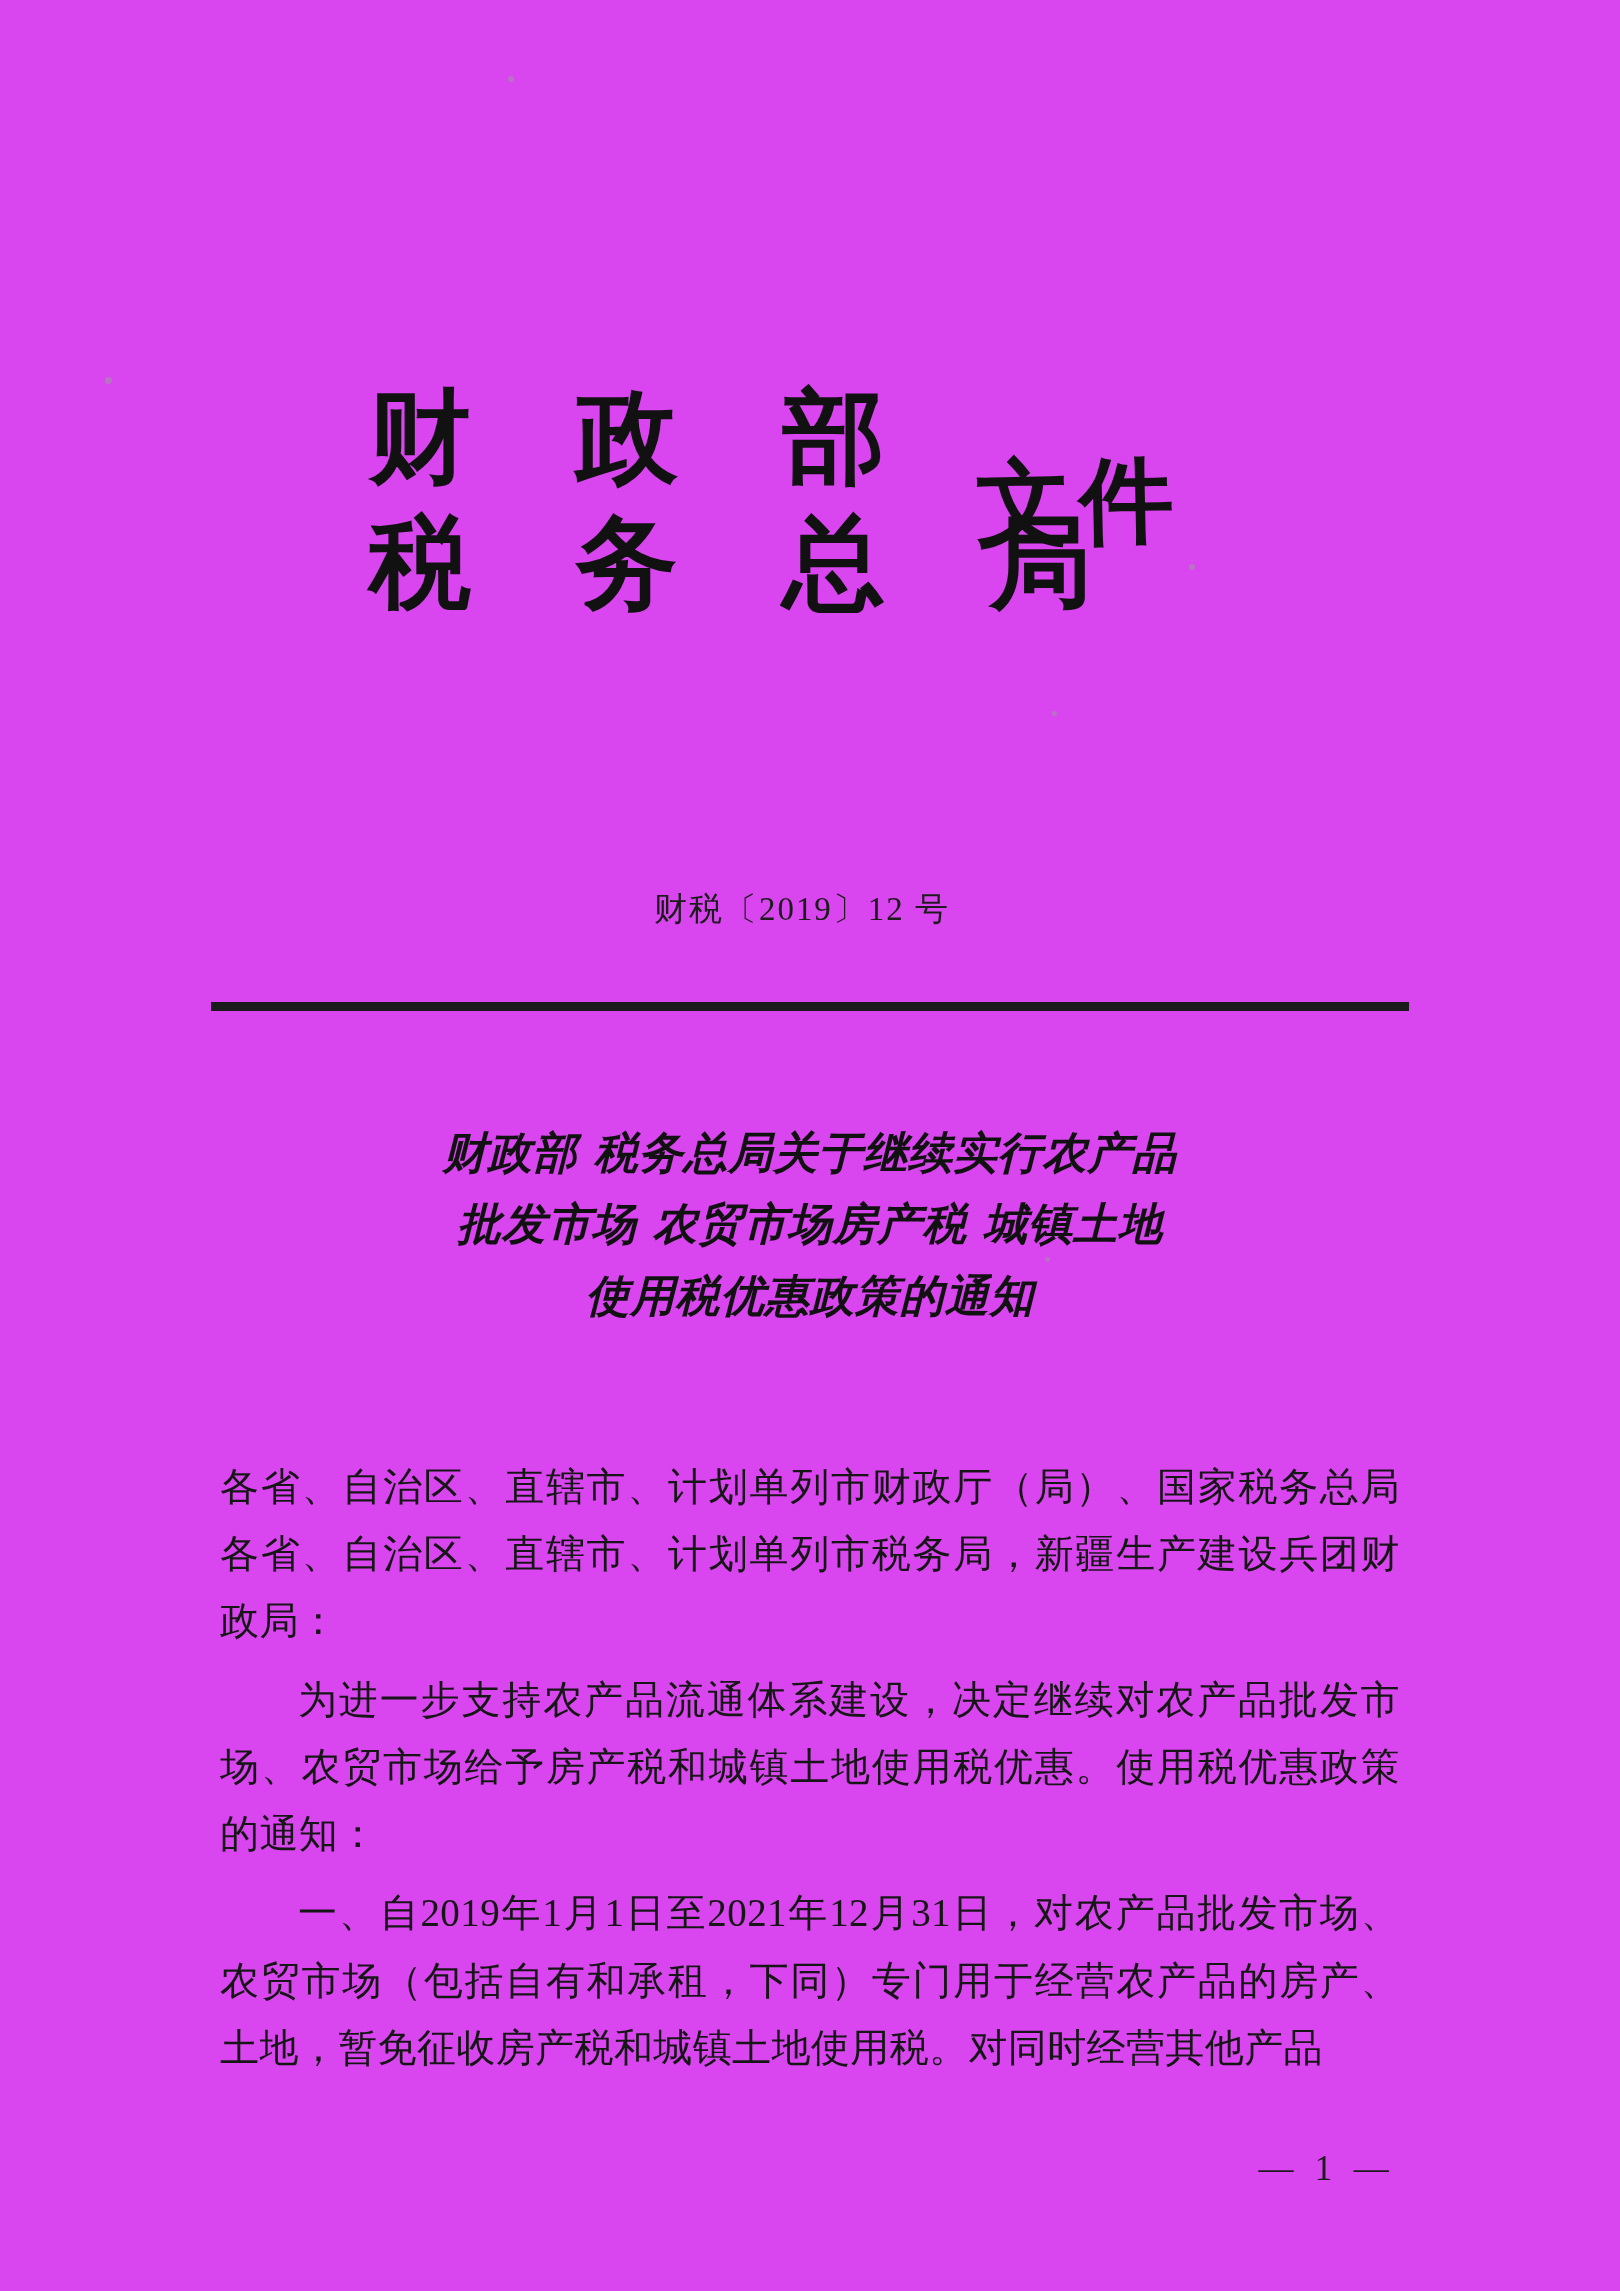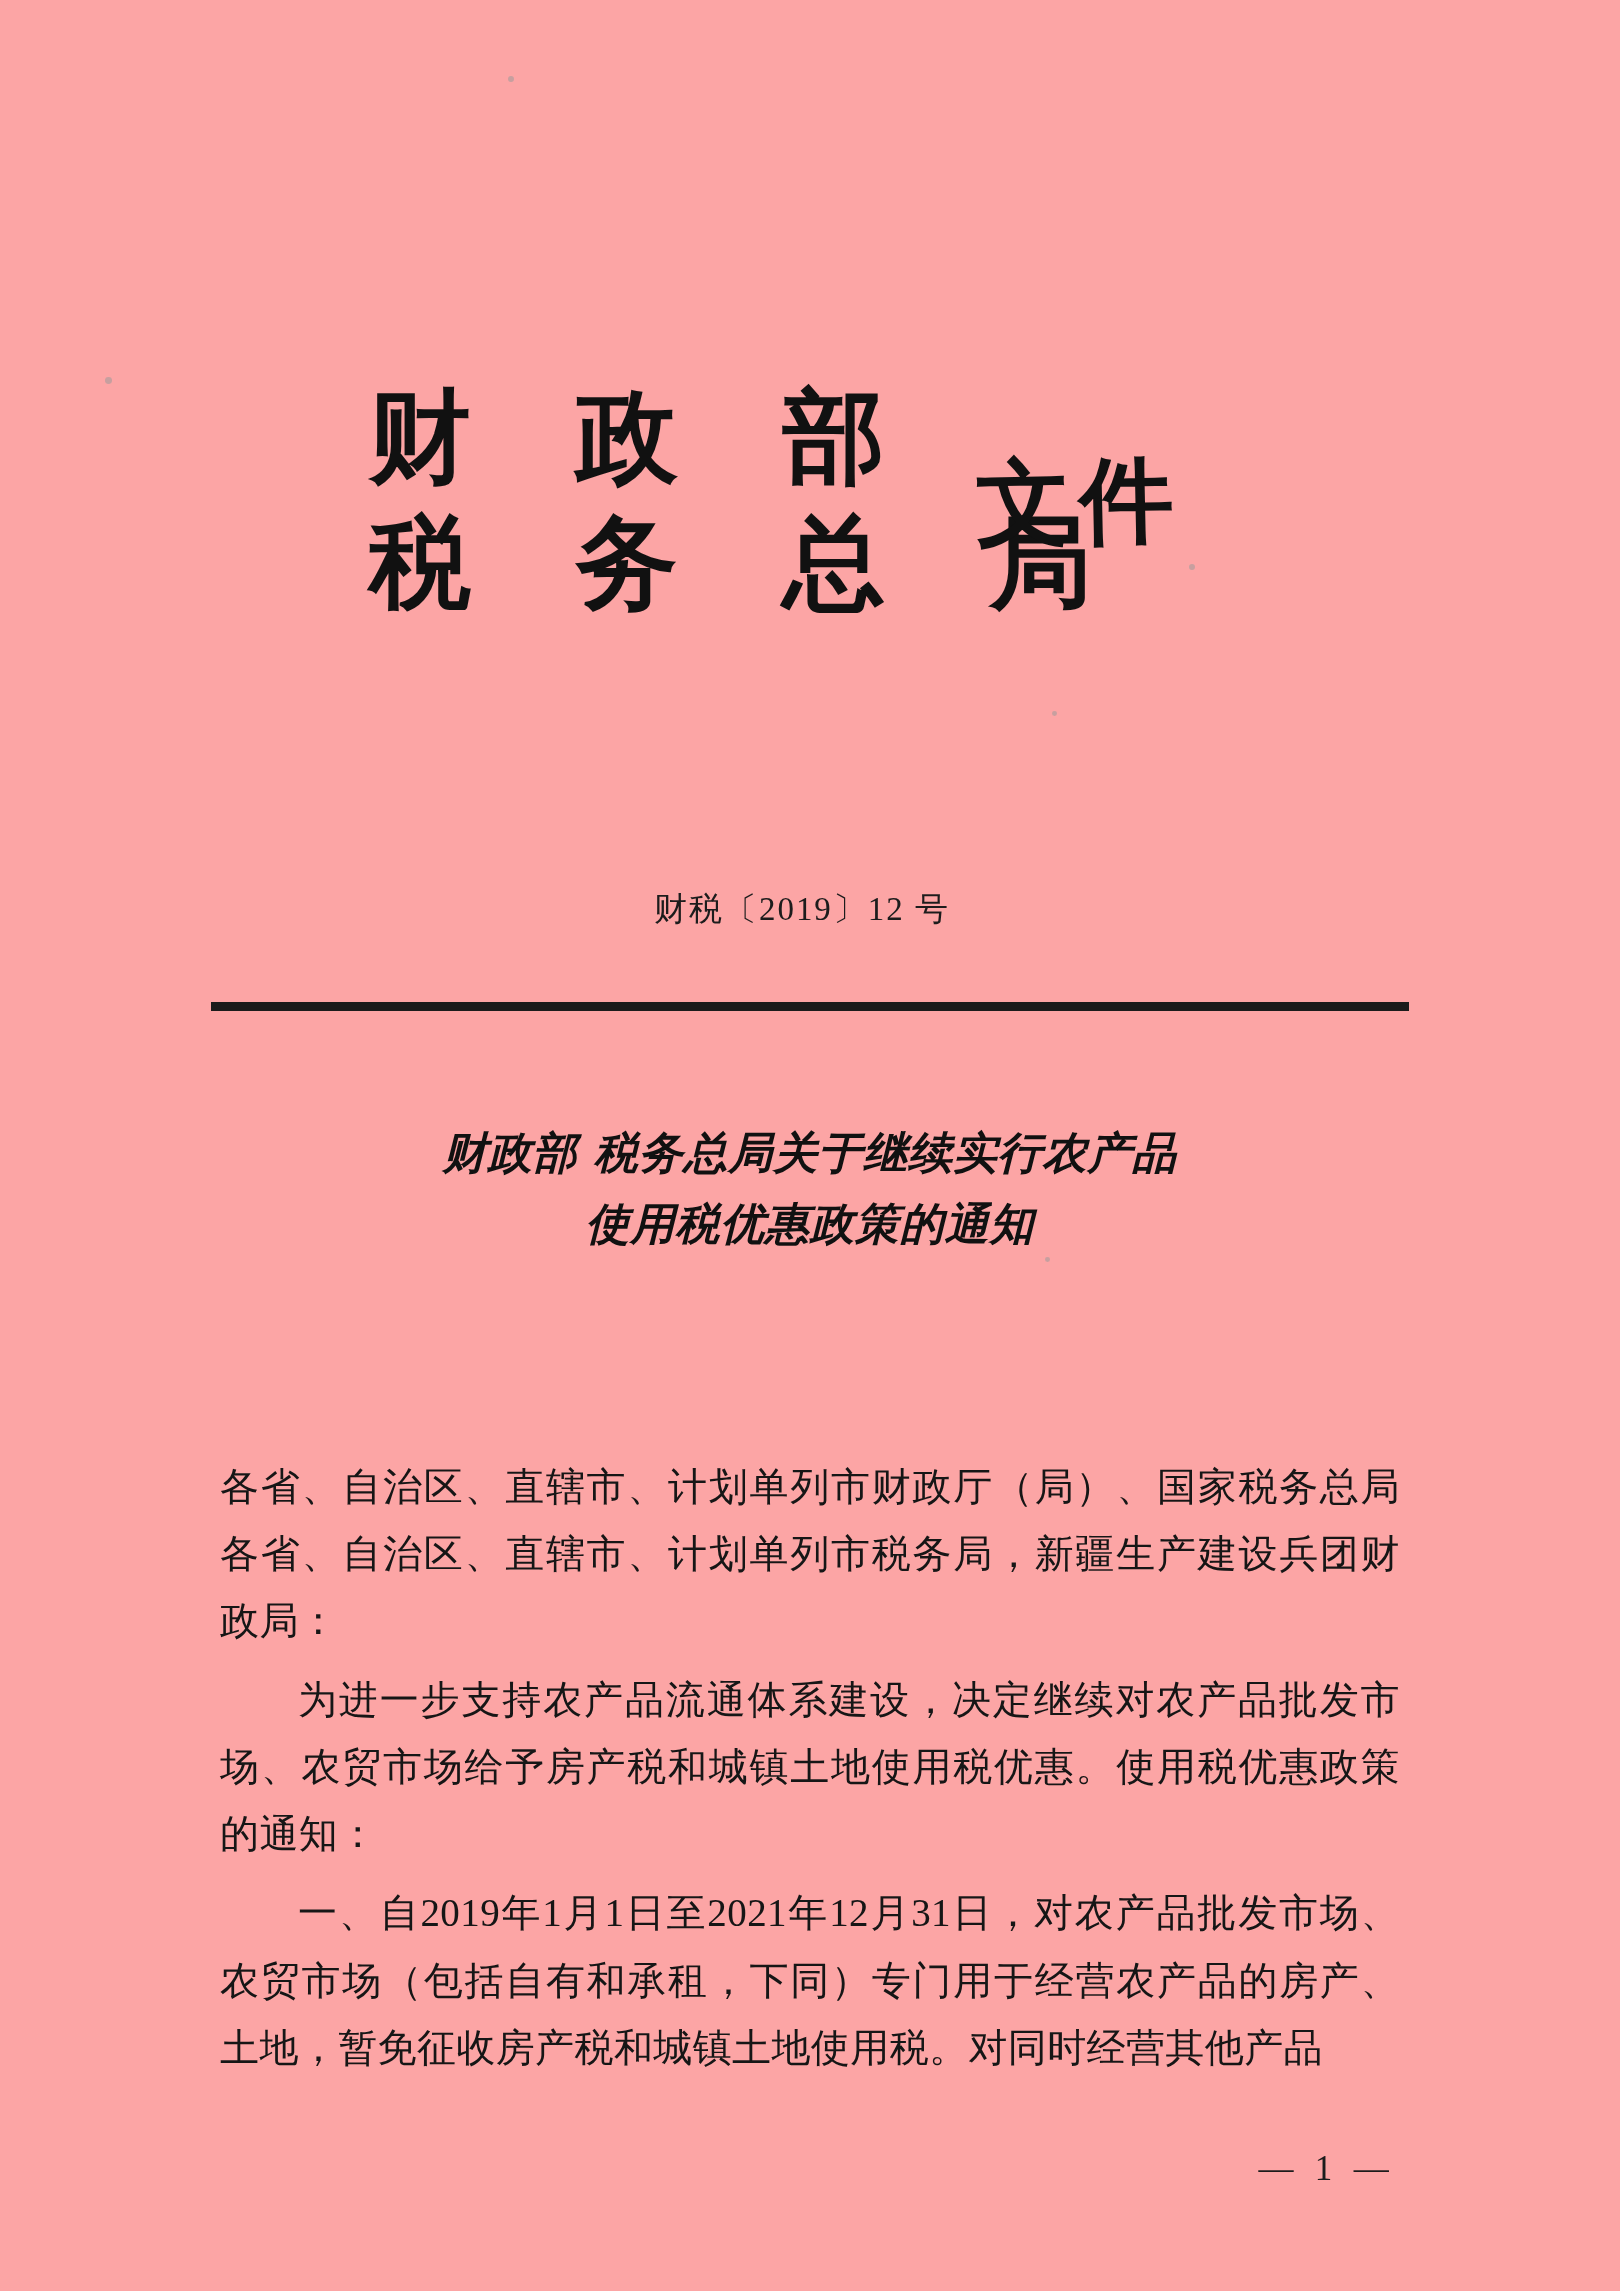--- a/index.html
+++ b/index.html
@@ -9,21 +9,21 @@
   }
   body {
     font-family: "Liberation Serif", "DejaVu Serif", serif;
     color: #1a1a1a;
   }
   .page {
     position: relative;
     width: 1620px;
     height: 2292px;
     margin: 0 auto;
-    background: #fca5a5;
+    background: #d946ef;
     overflow: hidden;
   }
   .dot {
     position: absolute;
     background: #9a9a9a;
     border-radius: 50%;
     opacity: .55;
   }
 
   .masthead {
@@ -151,20 +151,21 @@
       <div class="mast-wenjian">文件</div>
     </div>
   </div>
 
   <div class="docnum">财税〔2019〕12 号</div>
 
   <div class="redline"></div>
 
   <div class="title">
     <div>财政部 税务总局关于继续实行农产品</div>
+    <div>批发市场 农贸市场房产税 城镇土地</div>
     <div>使用税优惠政策的通知</div>
   </div>
 
   <div class="body-text">
     <p>各省、自治区、直辖市、计划单列市财政厅（局）、国家税务总局各省、自治区、直辖市、计划单列市税务局，新疆生产建设兵团财政局：</p>
     <p class="indent">为进一步支持农产品流通体系建设，决定继续对农产品批发市场、农贸市场给予房产税和城镇土地使用税优惠。使用税优惠政策的通知：</p>
     <p class="indent">一、自2019年1月1日至2021年12月31日，对农产品批发市场、农贸市场（包括自有和承租，下同）专门用于经营农产品的房产、土地，暂免征收房产税和城镇土地使用税。对同时经营其他产品</p>
   </div>
 
   <div class="pagenum">— 1 —</div>

